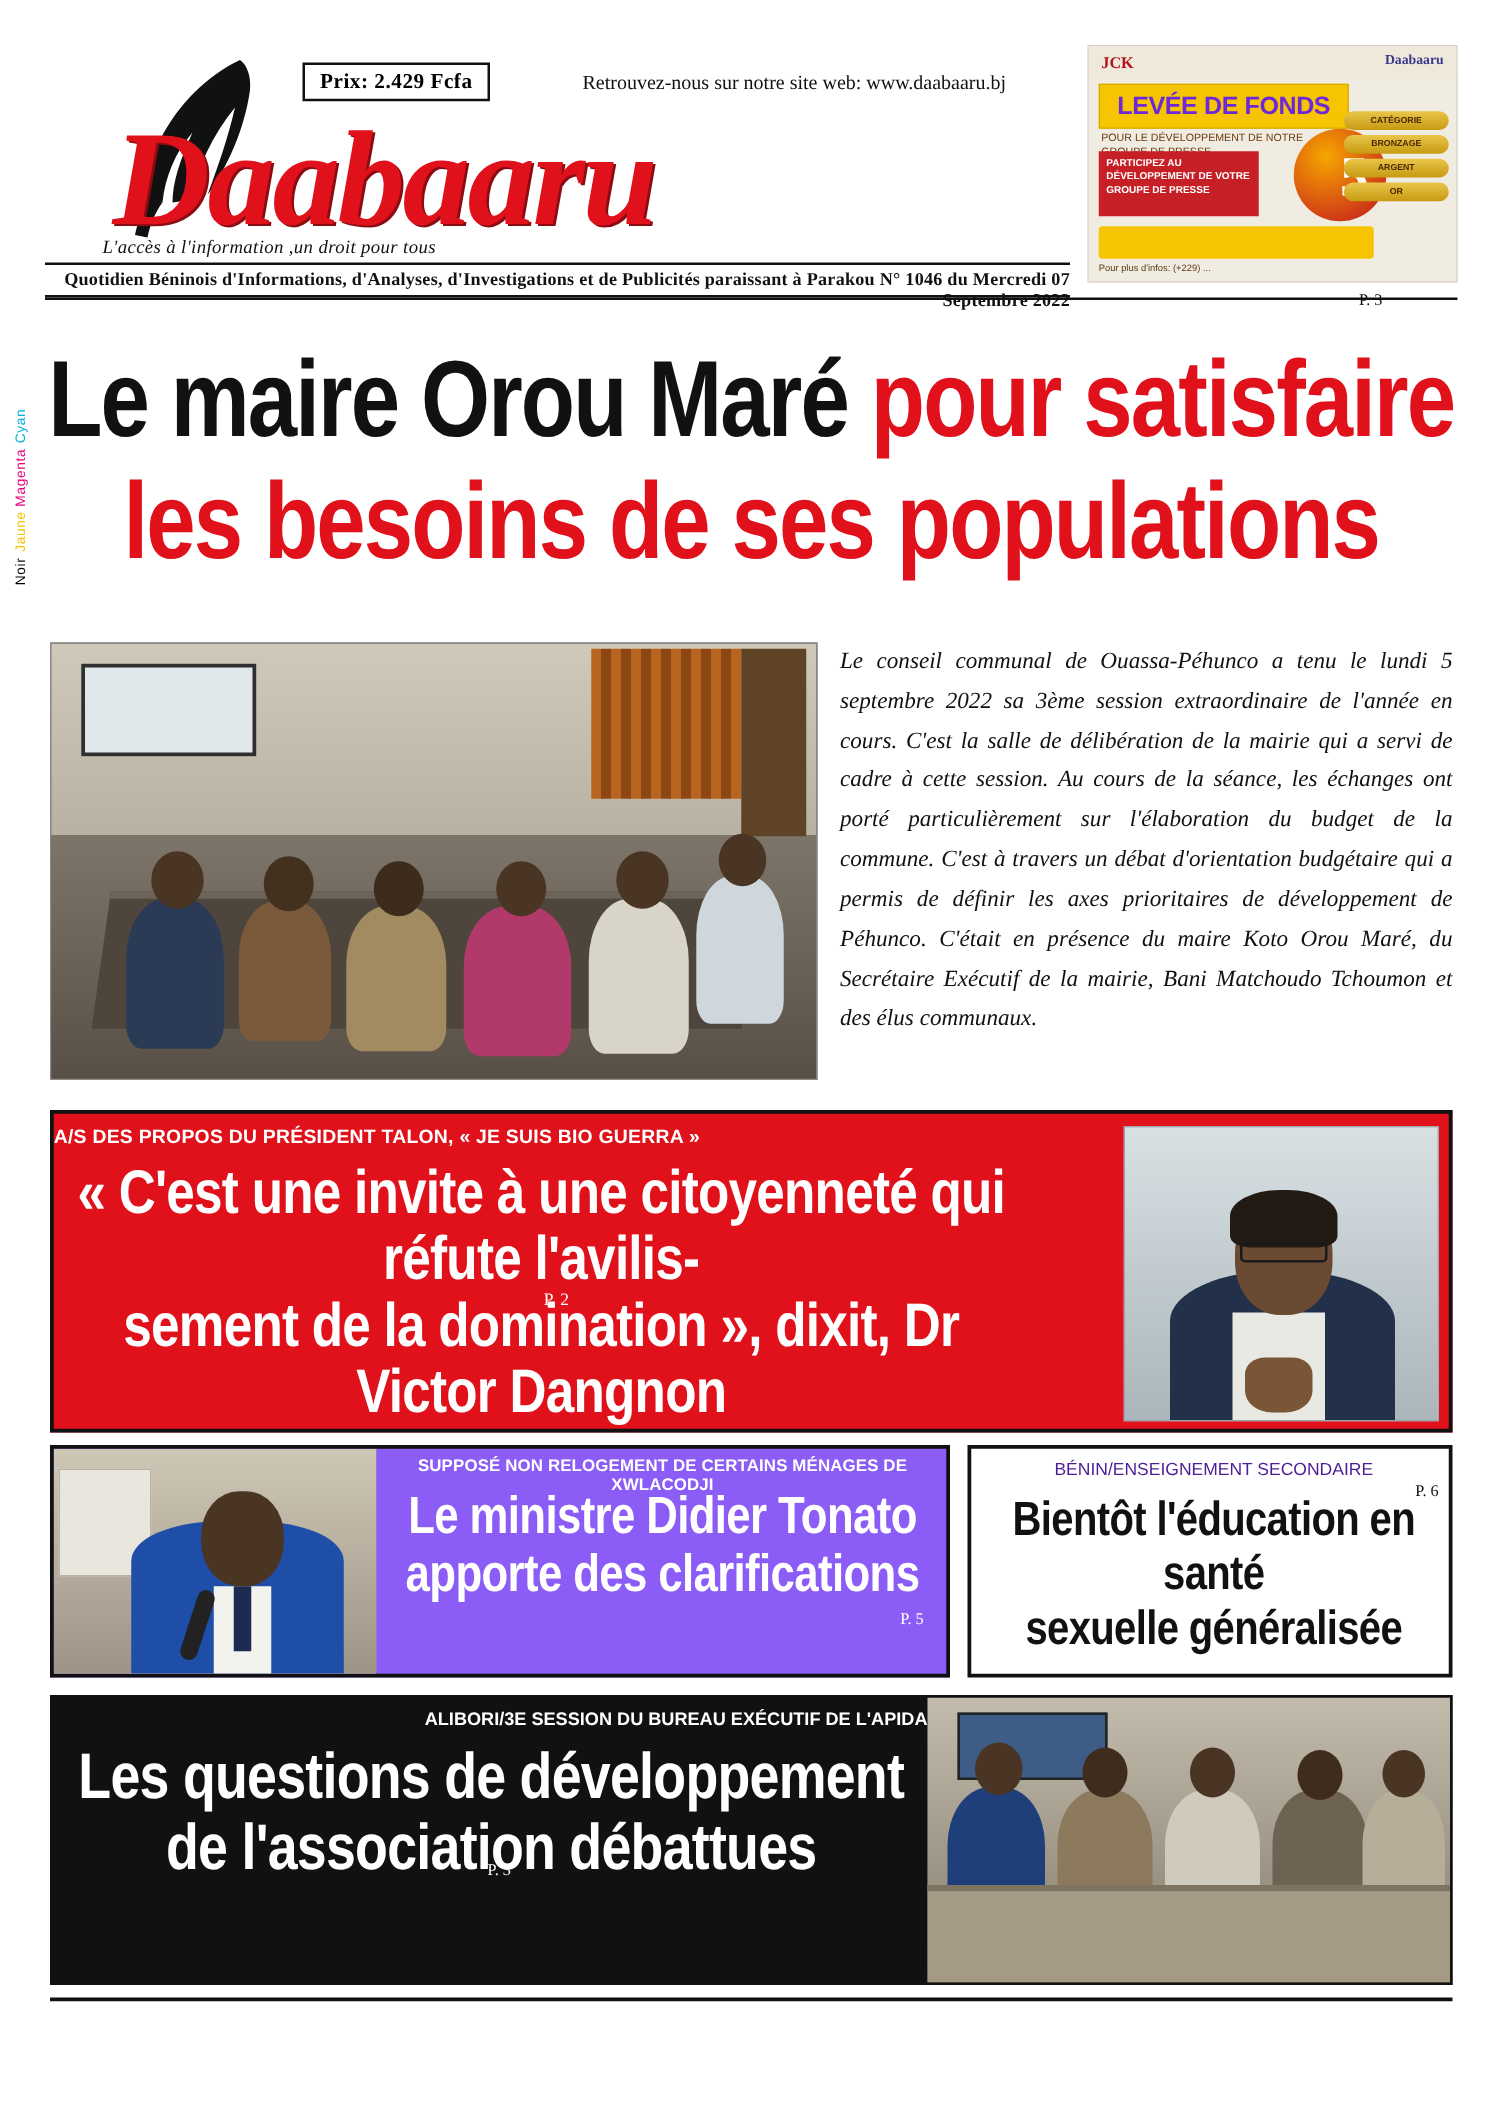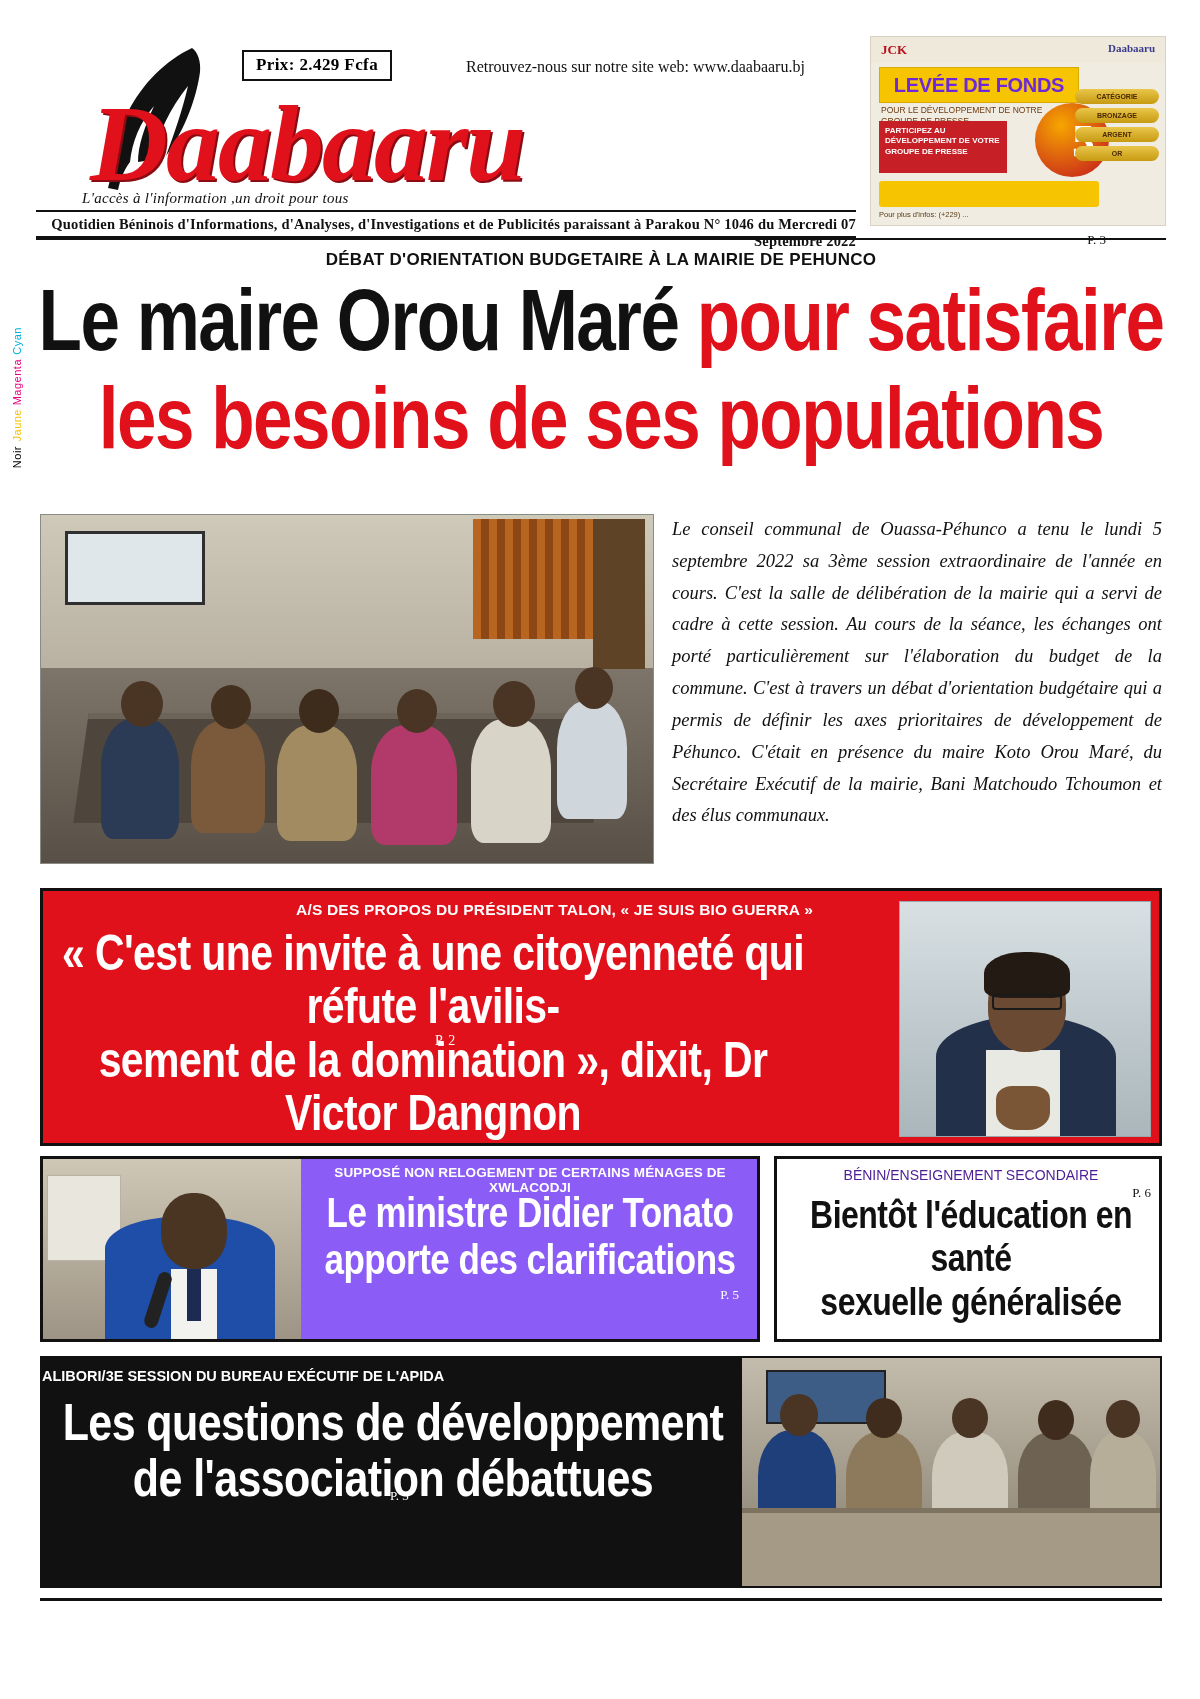--- a/index.html
+++ b/index.html
@@ -307,21 +307,21 @@
     position: absolute;
     left: 4px; top: 866px;
     width: 1122px; height: 258px;
     background: #e1111b;
     border: 3px solid #111;
   }
   .redbox-kicker {
     position: absolute;
     left: 0; top: 10px;
     width: 770px;
-    text-align: right;
+    text-align: left;
     color: #fff;
     font-weight: bold;
     font-size: 15.5px;
     letter-spacing: .2px;
   }
   .redbox-title {
     position: absolute;
     left: 10px; top: 36px;
     width: 760px;
     color: #fff;
@@ -428,21 +428,21 @@
   .bottombox {
     position: absolute;
     left: 4px; top: 1334px;
     width: 1122px; height: 232px;
     background: #111;
     border: 2px solid #111;
     overflow: hidden;
   }
   .bb-kicker {
     position: absolute; left: 0; top: 10px;
-    width: 700px; text-align: left;
+    width: 700px; text-align: right;
     color: #fff; font-weight: bold; font-size: 14.5px;
   }
   .bb-title {
     position: absolute; left: 6px; top: 36px;
     width: 690px; text-align: center;
     color: #fff; font-weight: bold; font-size: 43px;
     line-height: 1.1; letter-spacing: -.6px;
     transform: scaleY(1.2); transform-origin: top center;
   }
   .bb-page {
@@ -513,21 +513,20 @@
           <div class="ad-pill">BRONZAGE</div>
           <div class="ad-pill">ARGENT</div>
           <div class="ad-pill">OR</div>
         </div>
         <div class="ad-foot2"></div>
         <div class="ad-foot">Pour plus d'infos: (+229) ...</div>
       </div>
       <div class="topad-page">P. 3</div>
     </div>
 
-    <div class="lead-kicker">DÉBAT D'ORIENTATION BUDGETAIRE À LA MAIRIE DE PEHUNCO</div>
 
     <div class="lead-title">
       <span class="l1"><span class="t-black">Le maire Orou Maré </span><span class="t-red">pour satisfaire</span></span>
       <span class="l2 t-red">les besoins de ses populations</span>
     </div>
 
     <div class="lead-photo">
       <div class="wall"></div>
       <div class="floor"></div>
       <div class="screen"></div>

